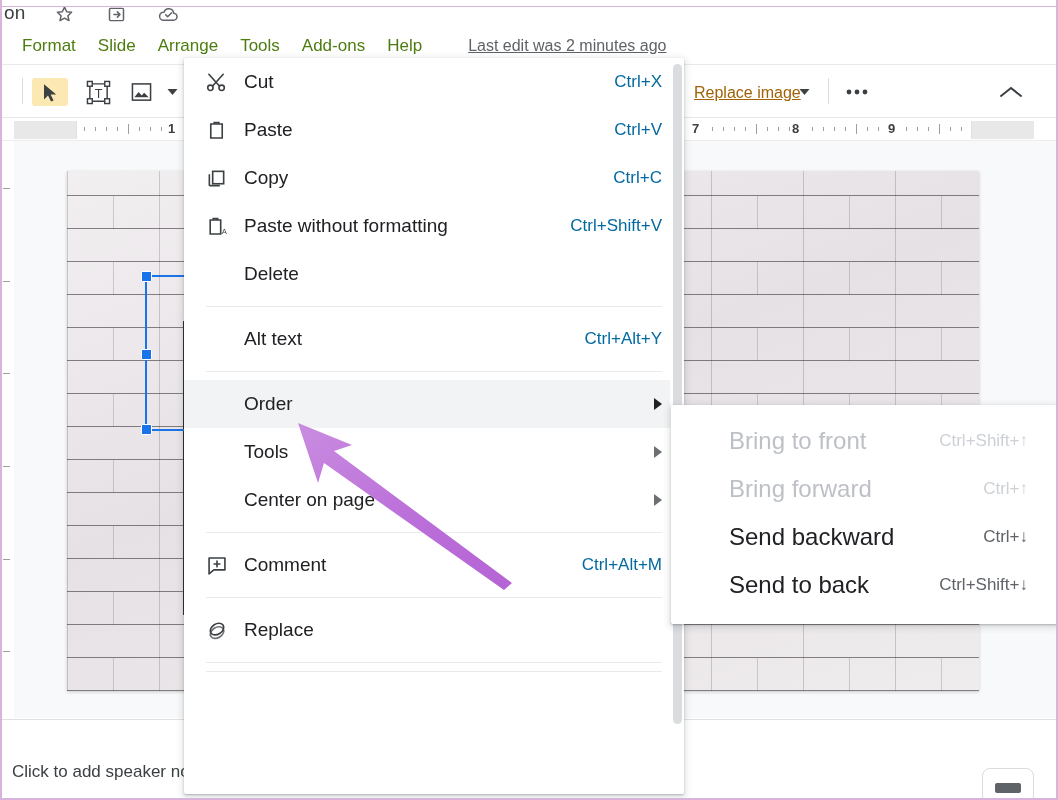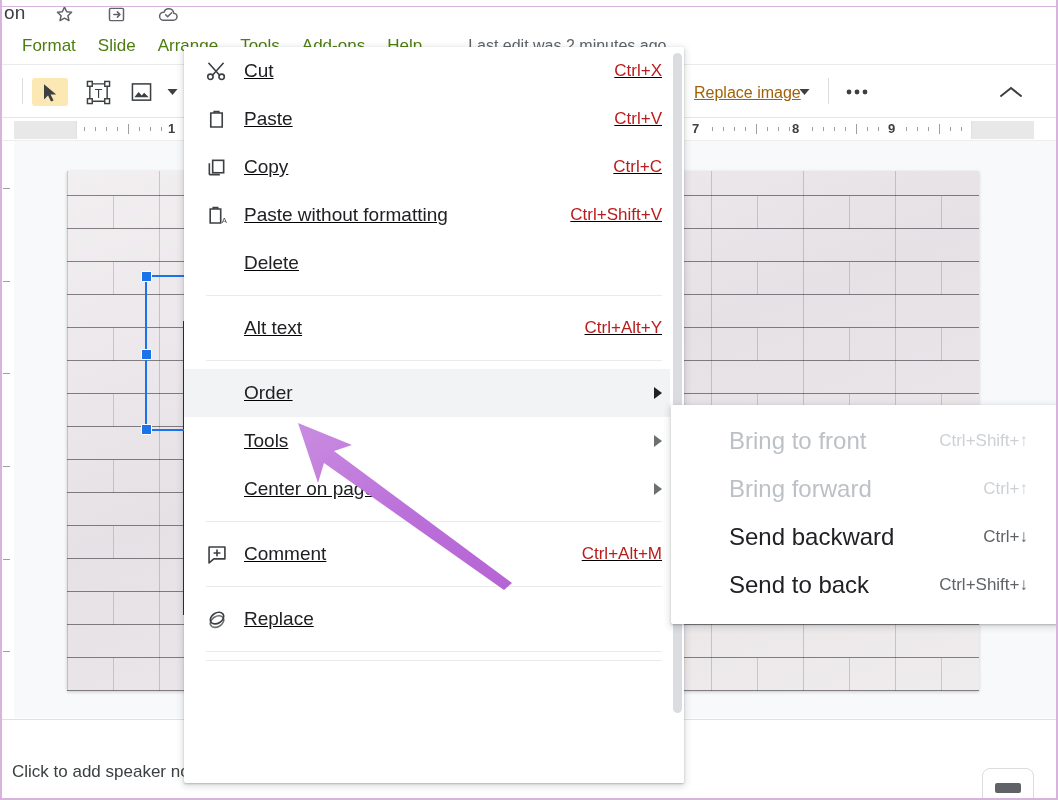--- a/index.html
+++ b/index.html
@@ -206,49 +206,48 @@
     width: 52px; height: 40px;
     border: 1px solid #dadce0; border-radius: 8px;
     background: #ffffff;
     display: flex; align-items: center; justify-content: center;
     cursor: pointer;
   }
   .fab-bar { width: 26px; height: 10px; background: #5f6368; border-radius: 2px; }
 
   
   .ctx-menu {
-    position: absolute; left: 184px; top: 47px;
+    position: absolute; left: 184px; top: 58px;
     width: 500px; height: 736px;
     background: #ffffff;
     box-shadow: 0 2px 6px 2px rgba(60,64,67,.15), 0 1px 2px rgba(60,64,67,.30);
     border-radius: 2px;
     z-index: 30;
     overflow: hidden;
-    text-decoration: underline;
   }
   .mi {
     position: relative;
     height: 48px;
     display: flex; align-items: center;
     cursor: pointer;
     padding: 0 22px 0 22px;
   }
   .mi.hl { background: #f1f3f4; }
   .mi-icon {
     width: 38px; min-width: 38px;
     display: flex; align-items: center;
     color: #3c4043;
   }
   .mi-label {
     flex: 1;
     font-size: 19px; color: #202124;
     white-space: nowrap;
   }
   .mi-accel {
-    font-size: 17px; color: #b91c1c; white-space: nowrap; margin-left: 18px;
+    font-size: 17px; color: #0369a1; white-space: nowrap; margin-left: 18px;
   }
   .mi-arrow {
     width: 0; height: 0;
     border-left: 8px solid #202124;
     border-top: 6px solid transparent;
     border-bottom: 6px solid transparent;
   }
   .mi-arrow.dim { border-left-color: #3c4043; opacity:.75; }
   .mi-sep { height: 1px; background: #e8eaed; margin: 8px 22px; }
 

